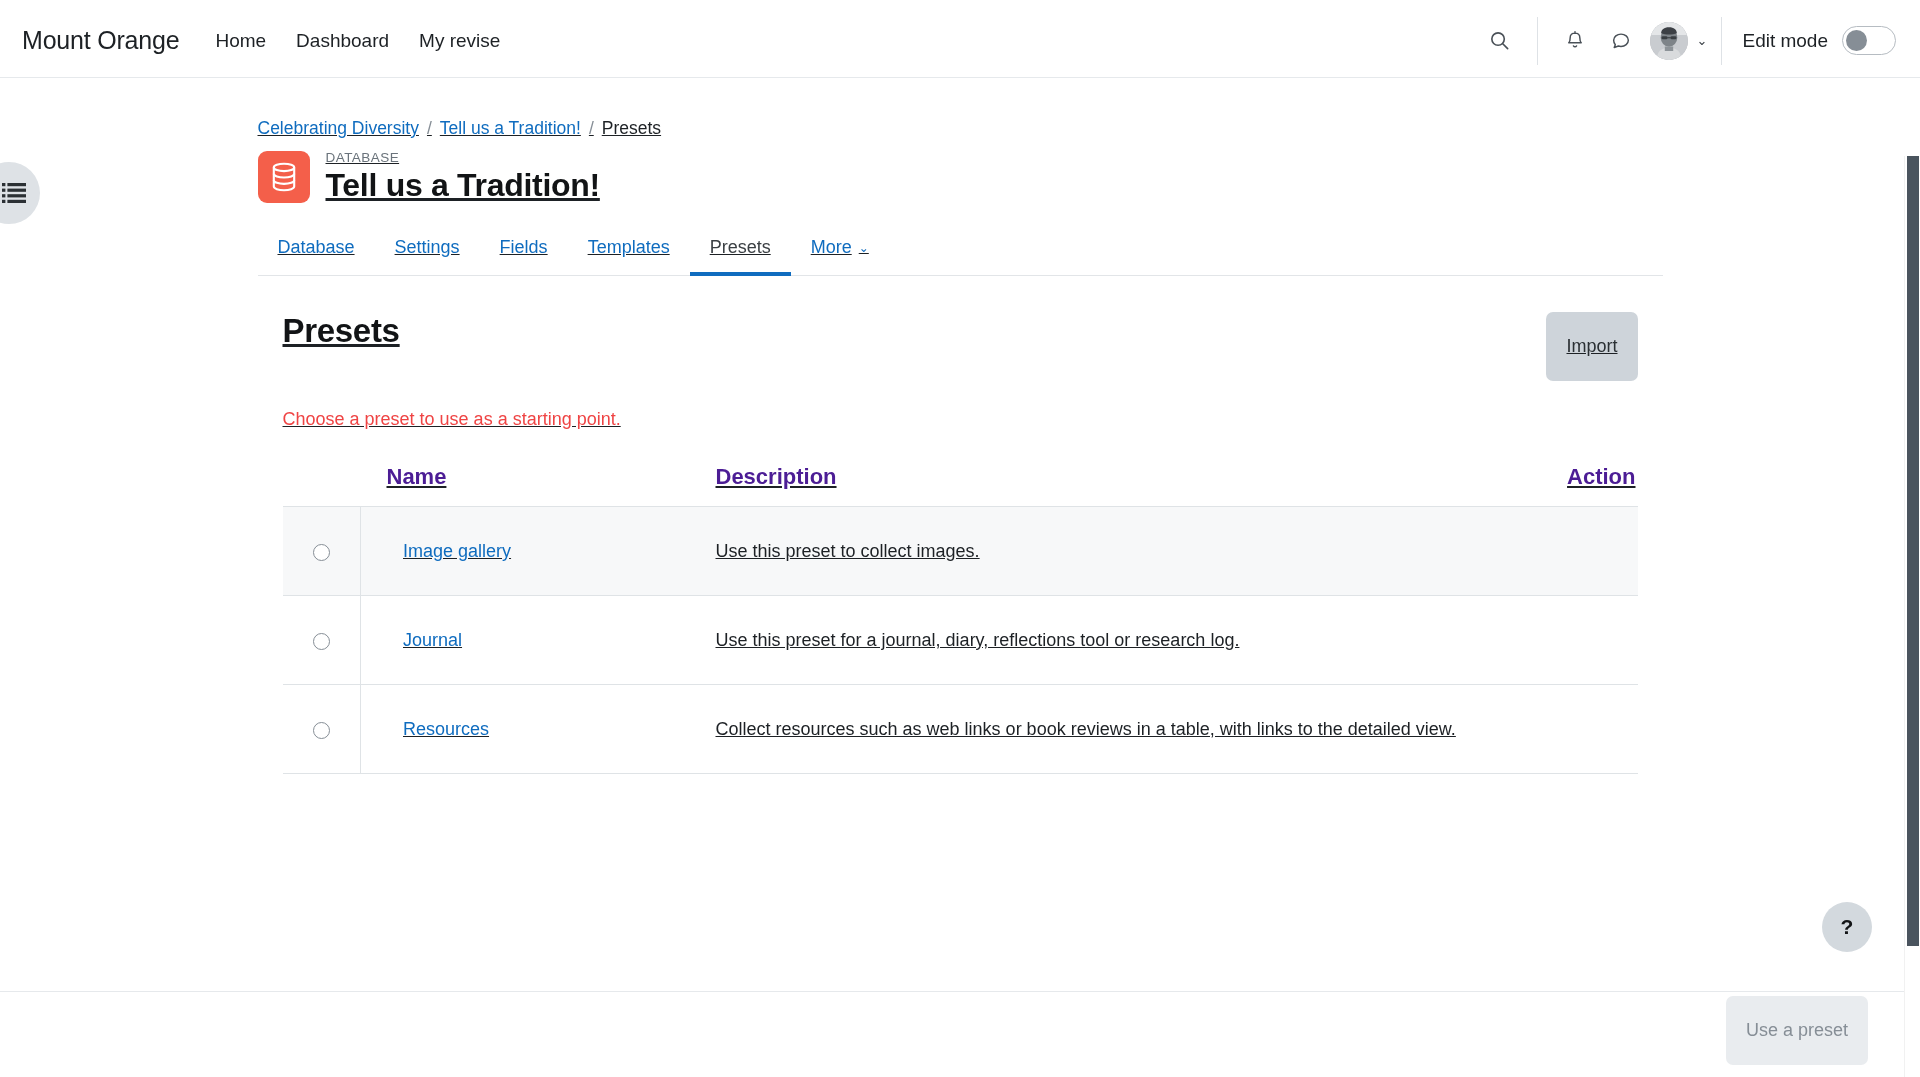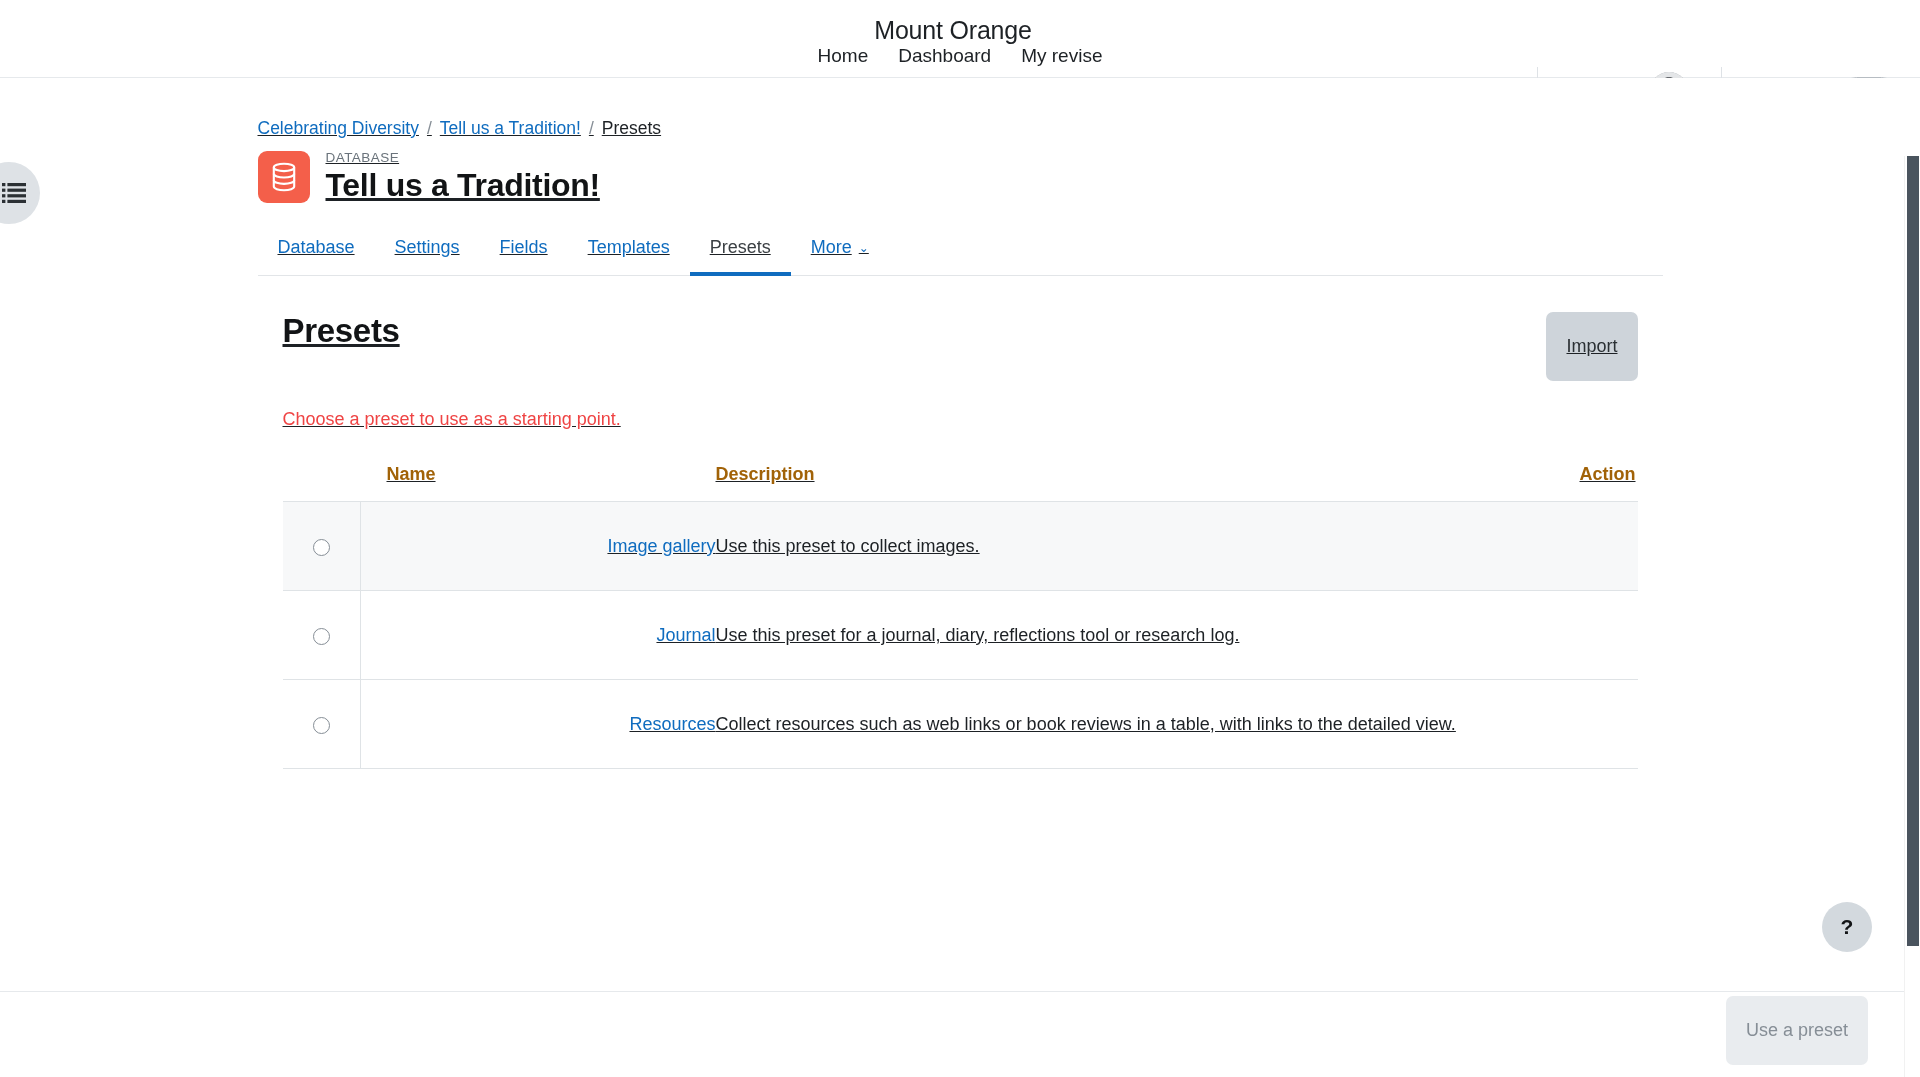--- a/index.html
+++ b/index.html
@@ -18,22 +18,21 @@
 
   
   .navbar {
     position: relative;
     height: 78px;
     width: 1920px;
     background: #ffffff;
     border-bottom: 1px solid #e6e9ec;
     display: flex;
     align-items: center;
-    padding: 16px 0 0 0;
-    flex-direction: column;
+    padding: 4px 0 0 0;
   }
   .brand {
     font-size: 25px;
     color: #1d2125;
     margin-left: 22px;
     margin-right: 36px;
     letter-spacing: -0.2px;
     white-space: nowrap;
     text-decoration: none;
   }
@@ -282,23 +281,23 @@
   }
 
   
   .preset-table {
     width: 100%;
     border-collapse: collapse;
     margin-top: 34px;
     table-layout: fixed;
   }
   .preset-table th {
-    font-size: 18px;
+    font-size: 22px;
     font-weight: bold;
-    color: #a16207;
+    color: #4c1d95;
     text-align: left;
     padding: 0 0 16px 0;
     border-bottom: 1px solid #dfe3e6;
     vertical-align: bottom;
   }
   .preset-table th.col-radio { width: 78px; padding-left: 0; }
   .preset-table th.col-name  { width: 355px; padding-left: 26px; }
   .preset-table th.col-desc  { }
   .preset-table th.col-action{ width: 150px; text-align: right; padding-right: 2px; }
 
@@ -310,23 +309,22 @@
     border-bottom: 1px solid #dfe3e6;
     line-height: 1.45;
   }
   .preset-table tbody tr.odd td { background: #f7f8f9; }
   .preset-table tbody tr.even td { background: #ffffff; }
   .preset-table td.cell-radio {
     text-align: center;
     padding: 31px 0;
   }
   .preset-table td.cell-name {
-    padding-left: 10px;
+    padding-left: 42px;
     border-left: 1px solid #dfe3e6;
-    text-align: right;
   }
   .preset-table td.cell-name a {
     color: #0f6cbf;
     text-decoration: none;
   }
   .preset-table td.cell-desc { padding-right: 20px; }
   .preset-table td.cell-action { }
 
   .radio {
     width: 17px;

